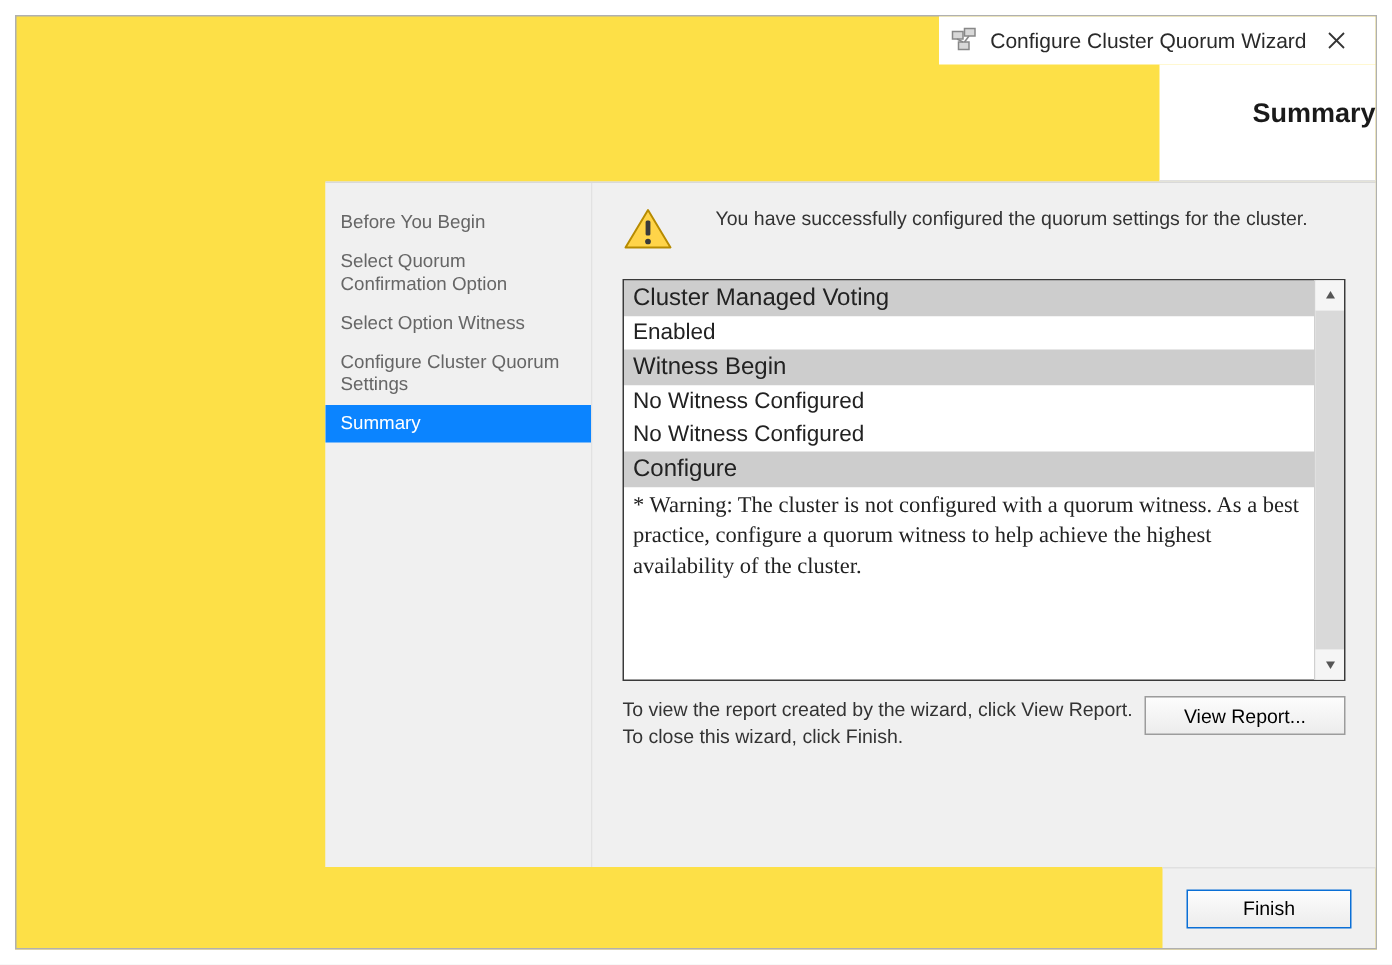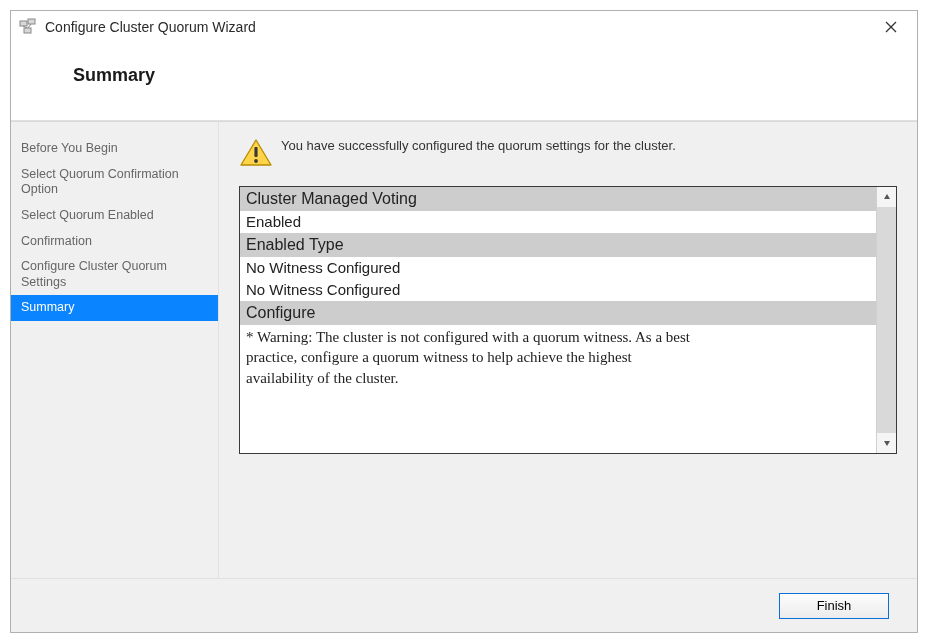--- a/index.html
+++ b/index.html
@@ -8,24 +8,25 @@
       padding: 10px;
       font-family: "Segoe UI", Tahoma, sans-serif;
       font-size: 12px;
       background: #ffffff;
       color: #000;
     }
     .window {
       width: 908px;
       height: 623px;
       border: 1px solid #b0b0b0;
-      background: #84cc16;
+      background: #fde047;
       position: relative;
       display: flex;
       flex-direction: column;
+      align-items: flex-end;
     }
     .titlebar {
       height: 32px;
       display: flex;
       align-items: center;
       padding: 0 6px 0 8px;
       background: #ffffff;
     }
     .titlebar .app-icon {
       width: 18px; height: 18px;
@@ -55,21 +56,21 @@
       font-weight: bold;
       color: #1a1a1a;
     }
     .body {
       flex: 1;
       display: flex;
       background: #f0f0f0;
       border-top: 1px solid #d9d9d9;
     }
     .sidebar {
-      width: 208px;
+      width: 178px;
       background: #f0f0f0;
       padding: 14px 0 0 0;
       border-right: 1px solid #e2e2e2;
     }
     .sidebar .nav-item {
       padding: 5px 10px 5px 10px;
       font-size: 12.5px;
       color: #666;
       line-height: 1.25;
       cursor: default;
@@ -82,21 +83,21 @@
       flex: 1;
       background: #f0f0f0;
       padding: 14px 20px 12px 20px;
       display: flex;
       flex-direction: column;
       position: relative;
     }
     .msg-row {
       display: flex;
       align-items: flex-start;
-      gap: 8px;
+      gap: 28px;
       margin-bottom: 18px;
     }
     .warn-icon {
       width: 34px; height: 30px;
       margin-top: 2px;
       flex-shrink: 0;
     }
     .msg-text {
       font-size: 13px;
       color: #333;
@@ -166,21 +167,21 @@
       margin-left: auto;
       min-width: 134px;
     }
     .footer {
       height: 54px;
       border-top: 1px solid #e0e0e0;
       background: #f0f0f0;
       display: flex;
       align-items: center;
       justify-content: flex-end;
-      padding: 0 28px;
+      padding: 0 16px;
     }
     .btn.primary {
       border: 1.5px solid #0a6fd6;
       min-width: 110px;
     }
   </style>
 </head>
 <body>
 
 <div class="window">
@@ -206,22 +207,21 @@
 
   <div class="header-band">
     <span class="page-title">Summary</span>
   </div>
 
   <div class="body">
 
     <div class="sidebar">
       <div class="nav-item">Before You Begin</div>
       <div class="nav-item">Select Quorum Confirmation Option</div>
-      <div class="nav-item">Select Quorum Enabled</div>
-      <div class="nav-item">Confirmation</div>
+      <div class="nav-item">Select Option Witness</div>
       <div class="nav-item">Configure Cluster Quorum Settings</div>
       <div class="nav-item active">Summary</div>
     </div>
 
     <div class="content">
 
       <div class="msg-row">
         <span class="warn-icon">
           <svg viewBox="0 0 34 30" width="34" height="30">
             <polygon points="17,2 32,27 2,27" fill="#ffd449" stroke="#b78b00" stroke-width="1.3" stroke-linejoin="round"></polygon>
@@ -229,41 +229,48 @@
             <circle cx="17" cy="23" r="1.9" fill="#3a3a3a"></circle>
           </svg>
         </span>
         <span class="msg-text">You have successfully configured the quorum settings for the cluster.</span>
       </div>
 
       <div class="report-box">
         <div class="report-scroll">
           <div class="rb-row rb-header">Cluster Managed Voting</div>
           <div class="rb-row rb-val">Enabled</div>
-          <div class="rb-row rb-header">Enabled Type</div>
+          <div class="rb-row rb-header">Witness Begin</div>
           <div class="rb-row rb-val">No Witness Configured</div>
           <div class="rb-row rb-val">No Witness Configured</div>
           <div class="rb-row rb-header">Configure</div>
           <div class="rb-row rb-val rb-multi" style="max-width:460px"> * Warning: The cluster is not configured with a quorum witness. As a best practice, configure a quorum witness to help achieve the highest availability of the cluster.</div>
         </div>
         <div class="scrollbar">
           <div class="arrow">
             <svg viewBox="0 0 8 8" width="8" height="8">
                 <polygon points="4,1 7,6 1,6" fill="#555"></polygon>
               </svg>
           </div>
           <div class="track"></div>
           <div class="arrow">
             <svg viewBox="0 0 8 8" width="8" height="8">
                 <polygon points="1,2 7,2 4,7" fill="#555"></polygon>
               </svg>
           </div>
         </div>
       </div>
 
+      <div class="below-box">
+        <div class="hint-text">
+          <span>To view the report created by the wizard, click View Report.</span><br>
+          <span>To close this wizard, click Finish.</span>
+        </div>
+        <button class="btn view-report">View Report...</button>
+      </div>
 
     </div>
   </div>
 
   <div class="footer">
     <button class="btn primary">Finish</button>
   </div>
 
 </div>
 

